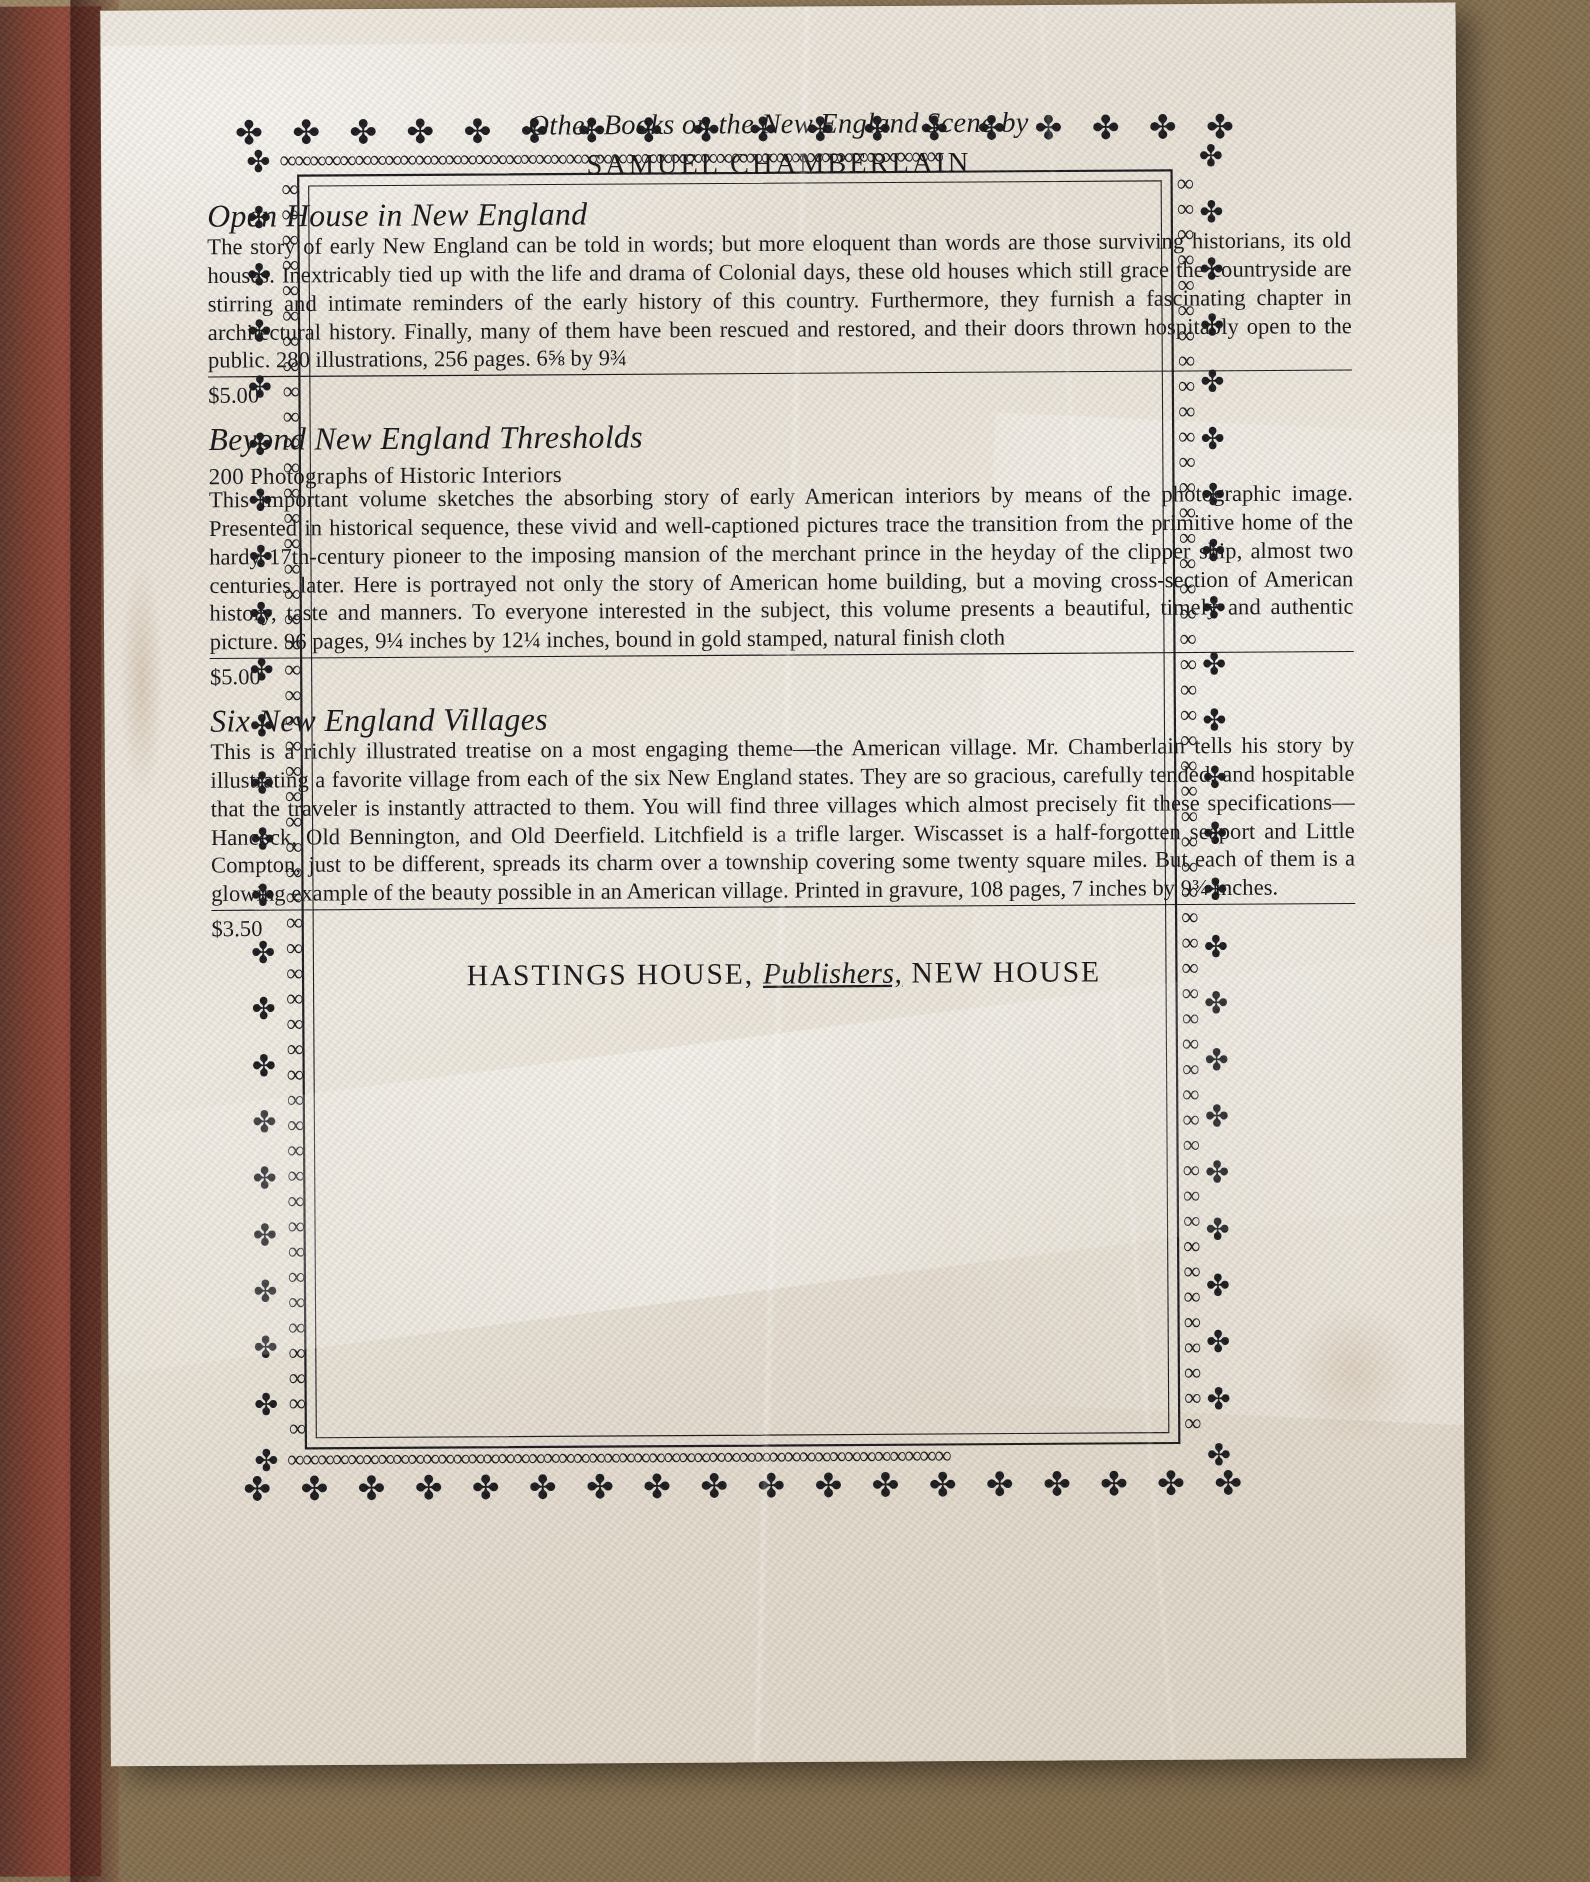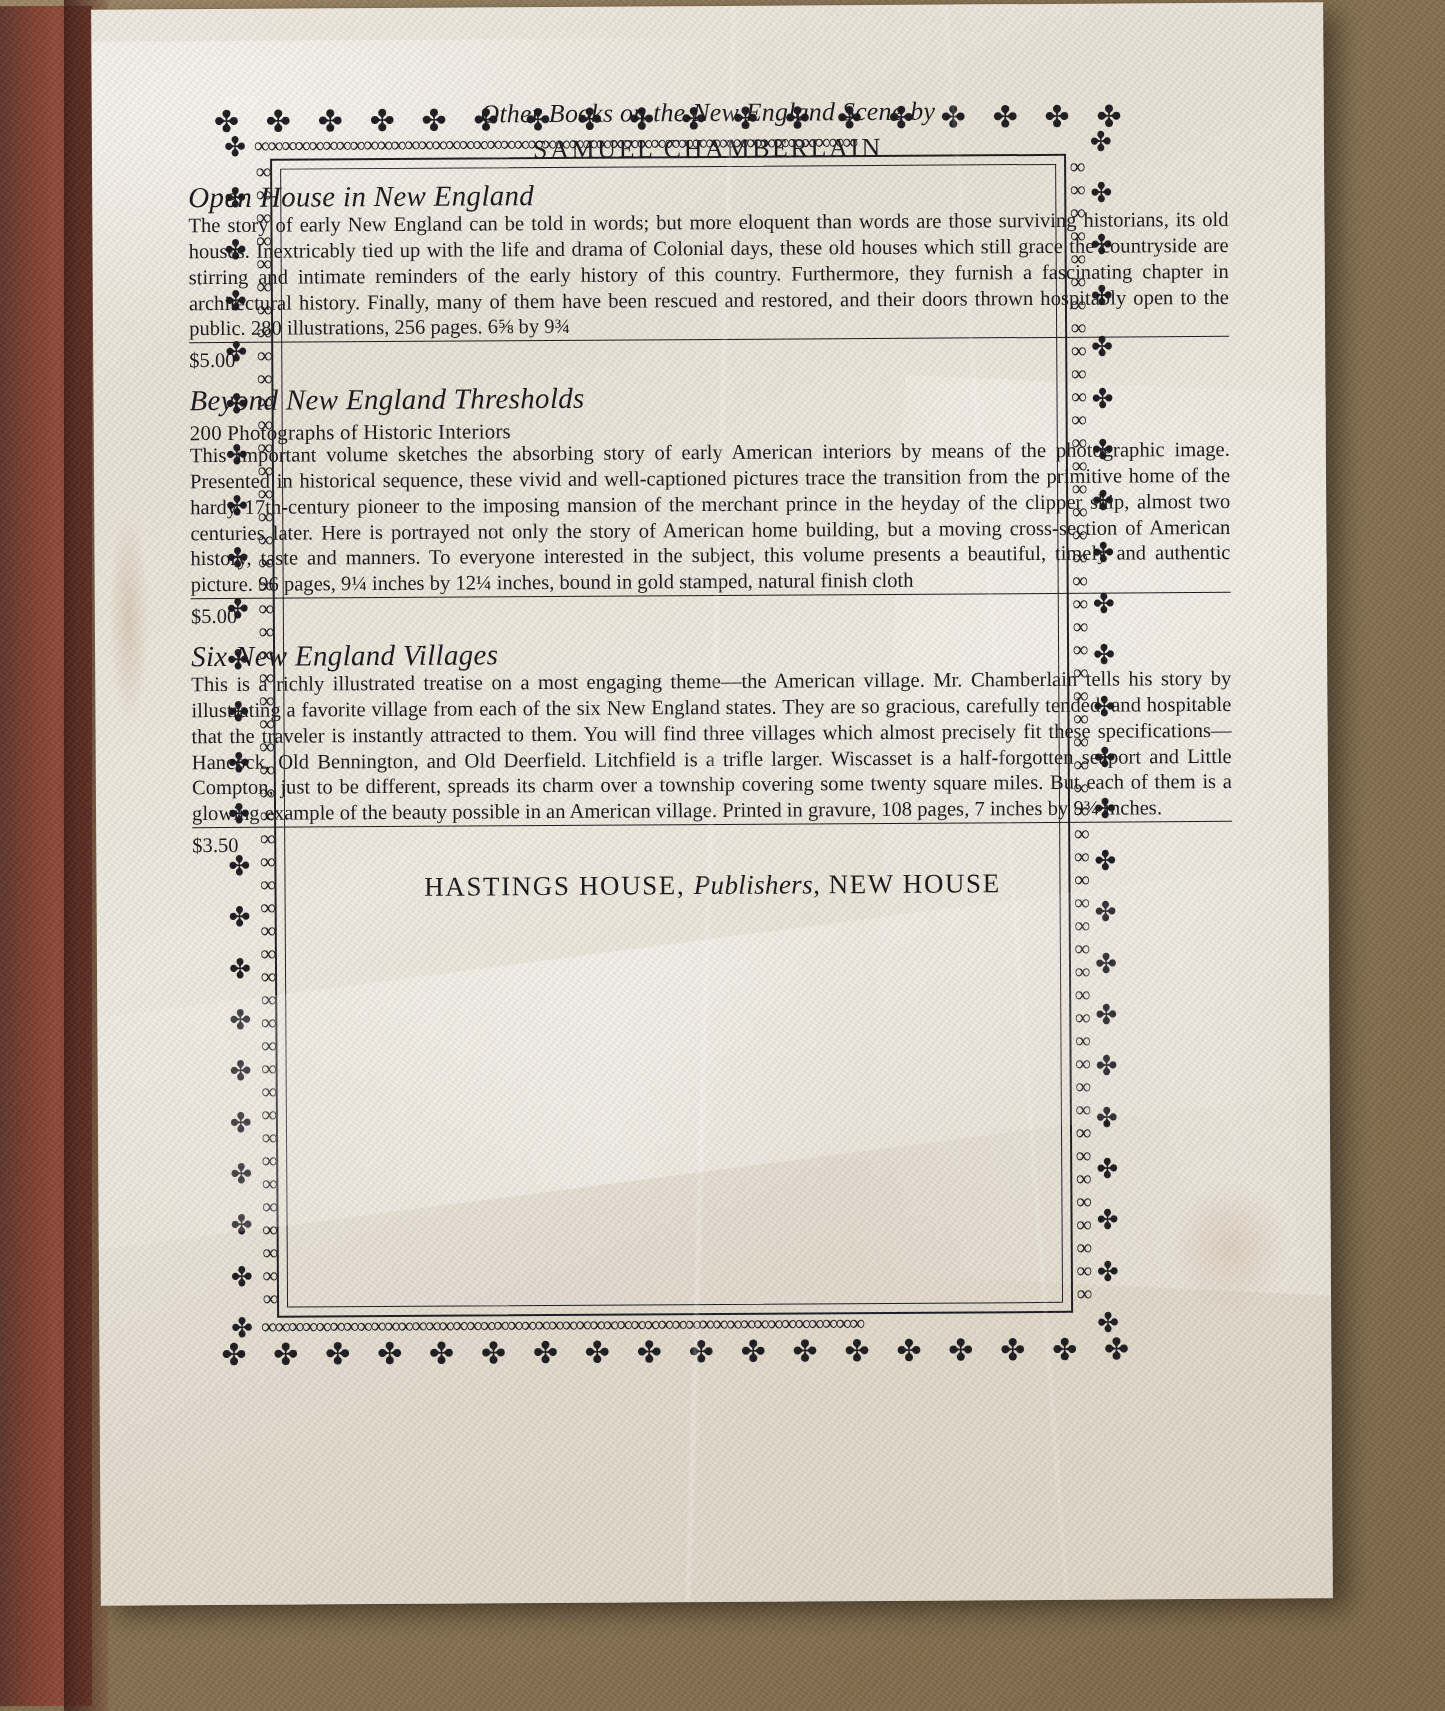--- a/index.html
+++ b/index.html
@@ -231,21 +231,21 @@
     top: -5px;
   }
   .price { white-space: nowrap; }
 
   .imprint {
     margin-top: 14px;
     text-align: center;
     font-size: 27px;
     letter-spacing: 1.6px;
   }
-  .imprint .it { font-style: italic; letter-spacing: .4px; }
+  .imprint .it { font-style: italic; letter-spacing: .4px; text-decoration: underline; }
 
   
   #scratches {
     position: absolute;
     inset: 0;
     pointer-events: none;
     opacity: .5;
     background:
       linear-gradient(92deg, rgba(255,255,255,0) 49.6%, rgba(255,255,255,.5) 49.9%, rgba(255,255,255,0) 50.3%),
       linear-gradient(86deg, rgba(255,255,255,0) 71.6%, rgba(255,255,255,.35) 71.9%, rgba(255,255,255,0) 72.2%);

